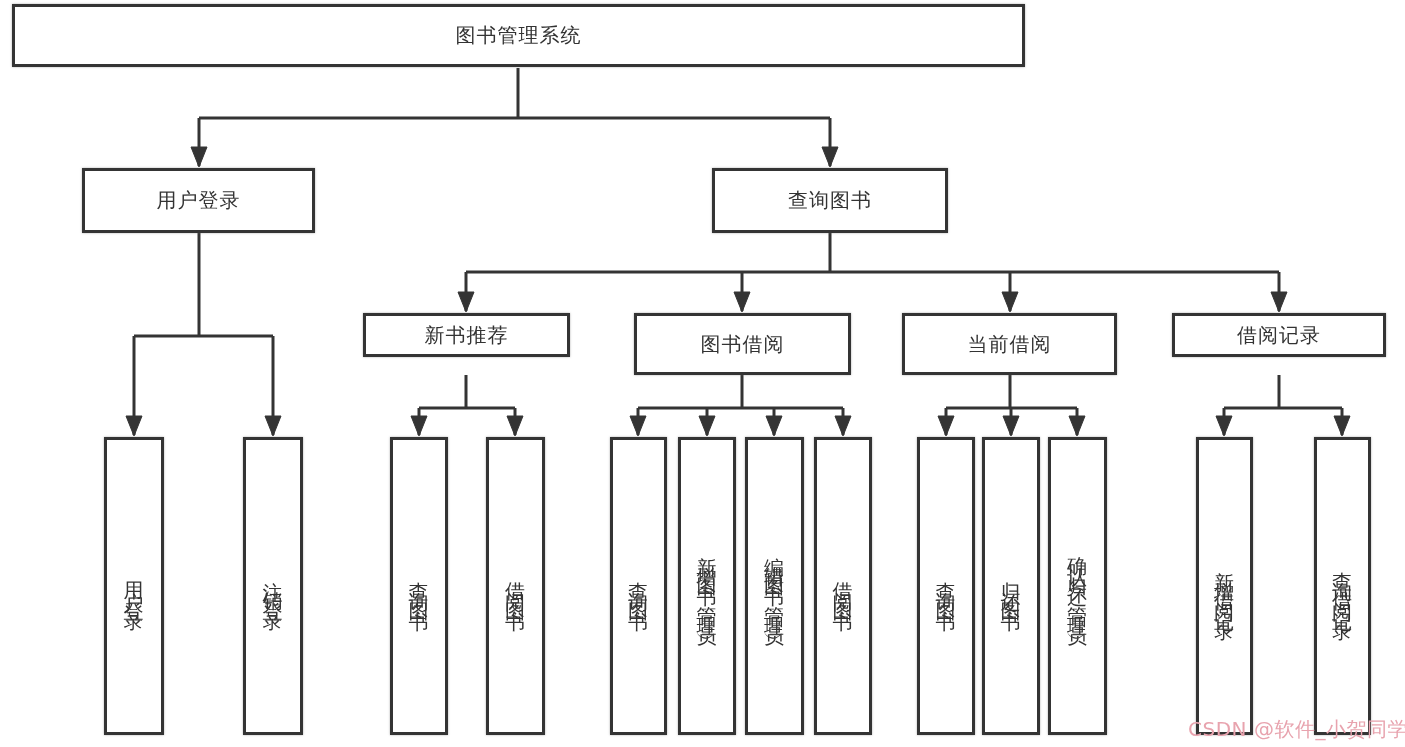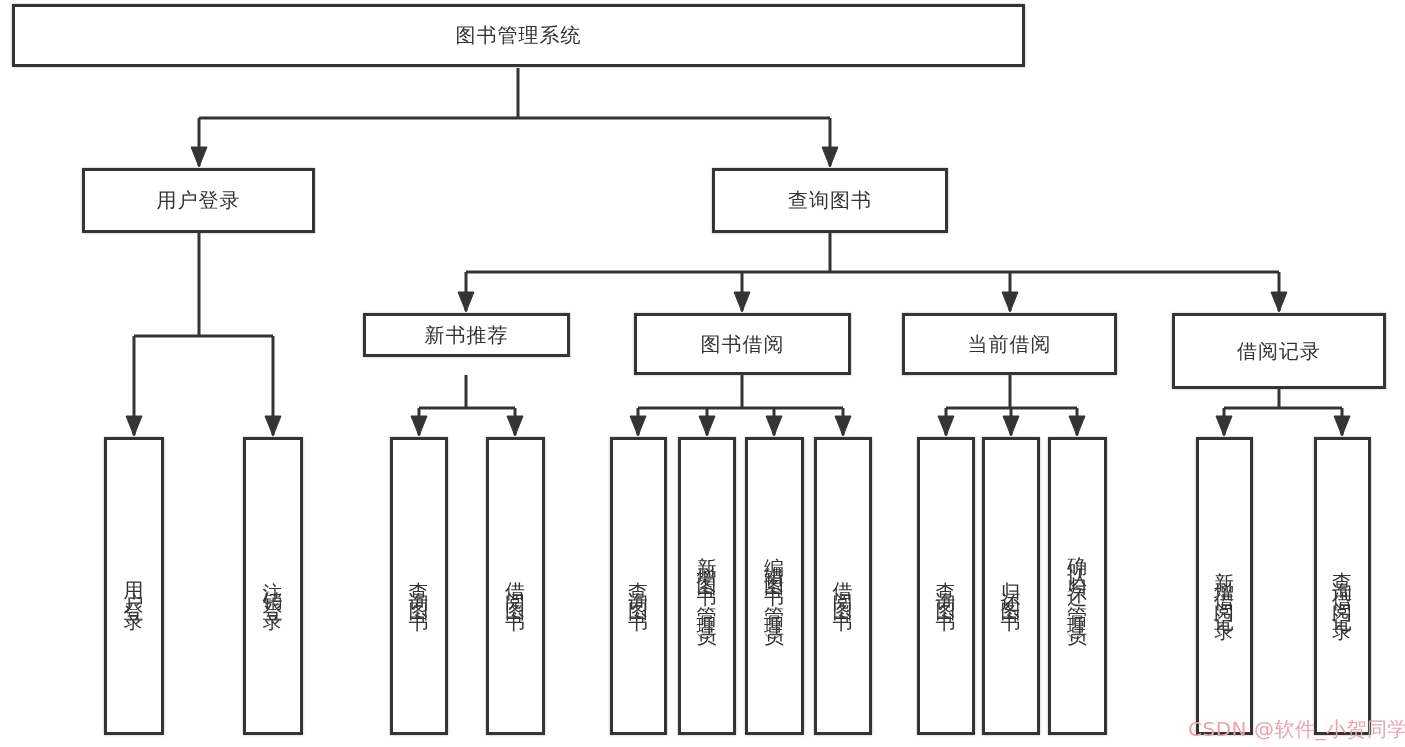--- a/index.html
+++ b/index.html
@@ -116,21 +116,21 @@
 
   <div class="node node-h" style="left:363px;top:313px;width:207px;height:44px;">
     <span>新书推荐</span>
   </div>
   <div class="node node-h" style="left:634px;top:313px;width:217px;height:62px;">
     <span>图书借阅</span>
   </div>
   <div class="node node-h" style="left:902px;top:313px;width:215px;height:62px;">
     <span>当前借阅</span>
   </div>
-  <div class="node node-h" style="left:1172px;top:313px;width:214px;height:76px;">
+  <div class="node node-h" style="left:1172px;top:313px;width:214px;height:44px;">
     <span>借阅记录</span>
   </div>
 
   <div class="node node-v" style="left:104px;top:437px;width:60px;height:298px;">
     <span>用户登录</span>
   </div>
   <div class="node node-v" style="left:243px;top:437px;width:60px;height:298px;">
     <span>注销登录</span>
   </div>
   <div class="node node-v" style="left:390px;top:437px;width:58px;height:298px;">

